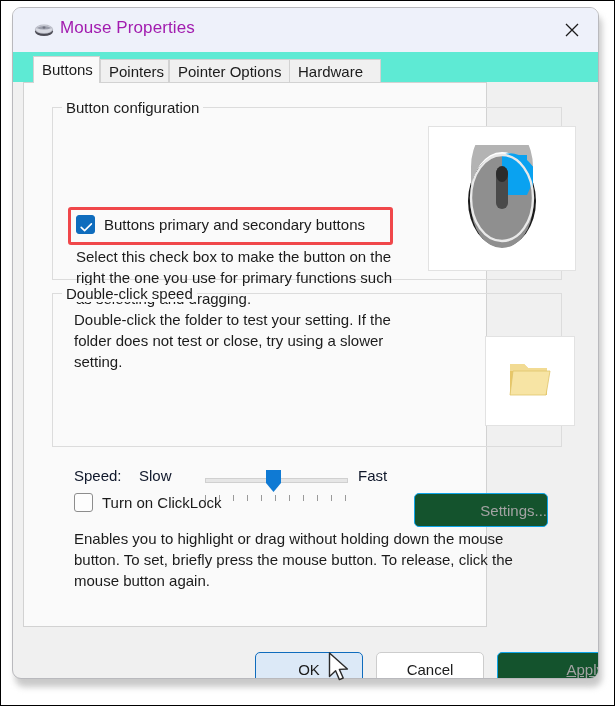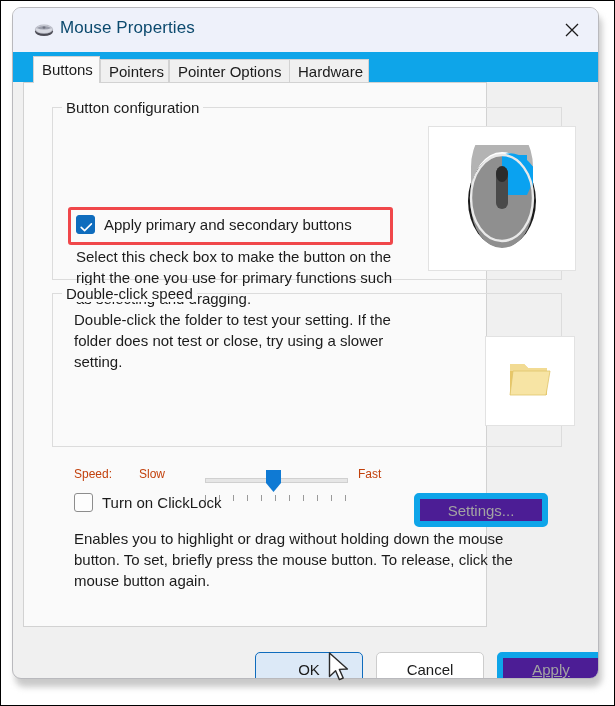--- a/index.html
+++ b/index.html
@@ -64,21 +64,21 @@
     left: 21px;
     top: 14px;
     width: 20px;
     height: 15px;
   }
   .title-text {
     position: absolute;
     left: 47px;
     top: 10px;
     font-size: 17px;
-    color: #0c4a6e;
+    color: #a21caf;
     letter-spacing: 0.1px;
     white-space: nowrap;
   }
   .close-btn {
     position: absolute;
     right: 0; top: 0;
     width: 52px;
     height: 44px;
     display: flex;
     align-items: center;
@@ -86,21 +86,21 @@
   }
   .close-btn svg { display: block; }
 
   
   .tabstrip {
     position: absolute;
     left: 0;
     top: 44px;
     width: 100%;
     height: 30px;
-    background: #0ea5e9;
+    background: #5eead4;
   }
   .tab {
     position: absolute;
     top: 7px;
     height: 24px;
     padding: 0 8px;
     box-sizing: border-box;
     font-size: 15px;
     color: #1b1b1b;
     line-height: 23px;
@@ -217,22 +217,22 @@
     display: flex;
     align-items: center;
     justify-content: center;
   }
   #mouse-panel  { left: 404px; top: 43px;  width: 148px; height: 145px; }
   #folder-panel { left: 461px; top: 253px; width: 90px;  height: 90px; }
 
   
   .slider-label {
     position: absolute;
-    font-size: 12px;
-    color: #c2410c;
+    font-size: 15px;
+    color: #0f172a;
     white-space: nowrap;
   }
   .slider-wrap {
     position: absolute;
     left: 181px;
     top: 381px;
     width: 143px;
     height: 34px;
   }
   .slider-track {
@@ -282,23 +282,24 @@
     background: #dce9f7;
     border: 1px solid #0f6cbd;
     color: #1b1b1b;
   }
   .btn.normal {
     background: #ffffff;
     border: 1px solid #cdcdcd;
     color: #1b1b1b;
   }
   .btn.disabled {
-    background: #4c1d95;
-    border: 6px solid #0ea5e9;
+    background: #14532d;
+    border: 1px solid #0ea5e9;
     color: #a3a3a3;
+    justify-content: flex-end;
   }
 
   #settings-btn { left: 390px; top: 410px; width: 134px; height: 34px; }
 
   #ok-btn     { left: 242px; top: 644px; width: 108px; height: 35px; }
   #cancel-btn { left: 363px; top: 644px; width: 108px; height: 35px; }
   #apply-btn  { left: 484px; top: 644px; width: 108px; height: 35px; text-decoration: underline; }
 
   
   .cursor {
@@ -339,40 +340,40 @@
     <div class="tabstrip">
       <div class="tab active" style="left:20px;width:67px;">
         <span>Buttons</span>
       </div>
       <div class="tab" style="left:87px;width:69px;">
         <span>Pointers</span>
       </div>
       <div class="tab" style="left:156px;width:132px;">
         <span>Pointer Options</span>
       </div>
-      <div class="tab" style="left:276px;width:80px;">
+      <div class="tab" style="left:276px;width:92px;">
         <span>Hardware</span>
       </div>
     </div>
 
     <div class="content">
 
       <div class="group" id="group-button-config">
         <span class="group-title">Button configuration</span>
       </div>
 
       <div class="cb-row" style="left:52px; top:132px;">
         <span class="checkbox checked">
           <span class="check-glyph">
             <svg width="13" height="11" viewBox="0 0 13 11">
               <path d="M1.2 5.4 L4.6 8.6 L11.4 1.9" stroke="#ffffff" stroke-width="1.6" fill="none" stroke-linecap="round" stroke-linejoin="round"></path>
             </svg>
           </span>
         </span>
-        <span class="cb-label">Apply primary and secondary buttons</span>
+        <span class="cb-label">Buttons primary and secondary buttons</span>
       </div>
 
       <div class="annot-box"></div>
 
       <p class="para" style="left:52px; top:163px; width:322px; margin:0;">Select this check box to make the button on the right the one you use for primary functions such as selecting and dragging.</p>
 
       <div class="img-panel" id="mouse-panel">
         <span>
           <svg width="74" height="104" viewBox="0 0 74 104">
             <ellipse cx="37" cy="56" rx="34" ry="46" fill="#1a1a1a"></ellipse>

